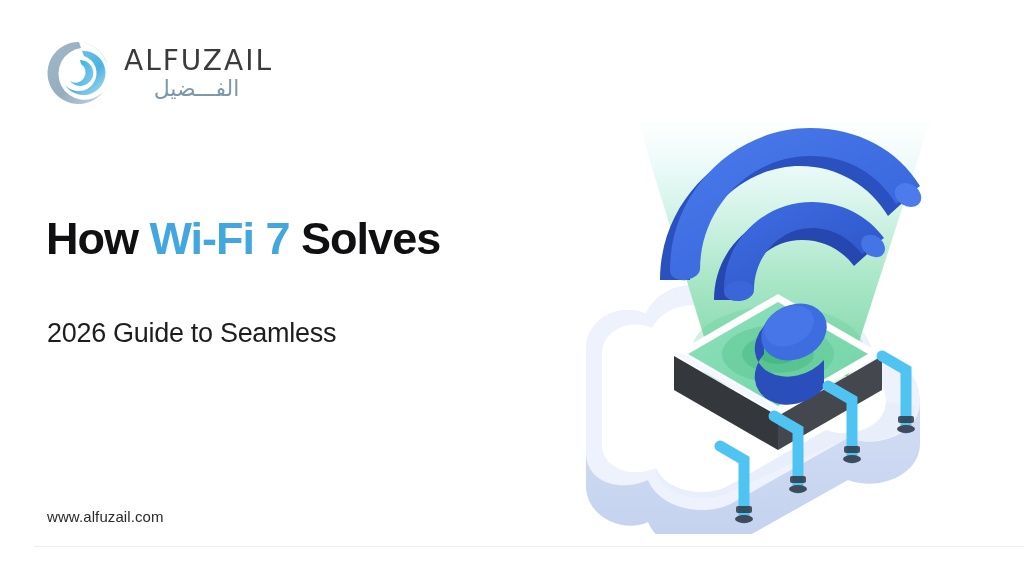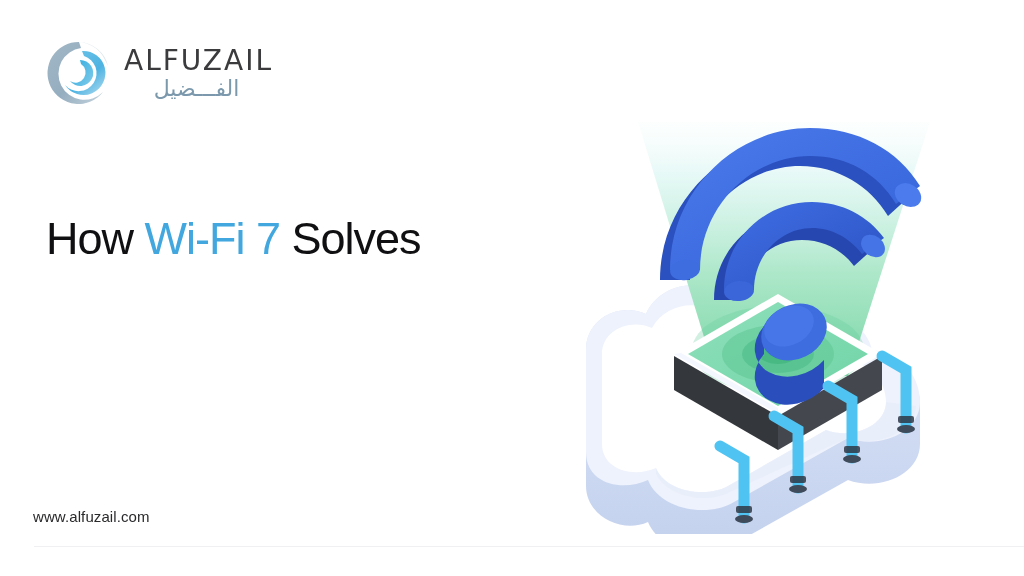--- a/index.html
+++ b/index.html
@@ -70,21 +70,21 @@
     padding-right: 4px;
   }
 
   
   .headline {
     position: absolute;
     left: 46px;
     top: 182px;
     width: 560px;
     font-size: 45px;
-    font-weight: 400;
+    font-weight: 700;
     line-height: 1.18;
     letter-spacing: -1.0px;
     color: #101012;
   }
   .headline .accent {
     color: #41a7de;
   }
 
   
   .subtitle {
@@ -95,21 +95,21 @@
     font-size: 27px;
     font-weight: 400;
     line-height: 1.42;
     letter-spacing: -0.3px;
     color: #1d1d1f;
   }
 
   
   .site-url {
     position: absolute;
-    left: 33px;
+    left: 47px;
     top: 508px;
     font-size: 15px;
     font-weight: 400;
     letter-spacing: 0.1px;
     color: #2a2a2c;
   }
 
   
   .illustration {
     position: absolute;
@@ -177,21 +177,21 @@
       <div class="logo-wordmark">ALFUZAIL</div>
       <div class="logo-arabic">الفـــضيل</div>
     </div>
   </div>
 
   <h1 class="headline">
     <span>How </span><span class="accent">Wi-Fi 7</span><span> Solves</span><br>
   </h1>
 
   <div class="subtitle">
-    <br>
+    <span>2026 Guide to Seamless</span><br>
   </div>
 
   <div class="site-url">www.alfuzail.com</div>
 
   <div class="illustration">
     <svg viewBox="0 0 470 430" xmlns="http://www.w3.org/2000/svg">
       <defs>
         <linearGradient id="beamGrad" x1="0.5" y1="0" x2="0.5" y2="1">
           <stop offset="0%" stop-color="#f4fdfb" stop-opacity="0.25"></stop>
           <stop offset="20%" stop-color="#dff7f4" stop-opacity="0.75"></stop>

